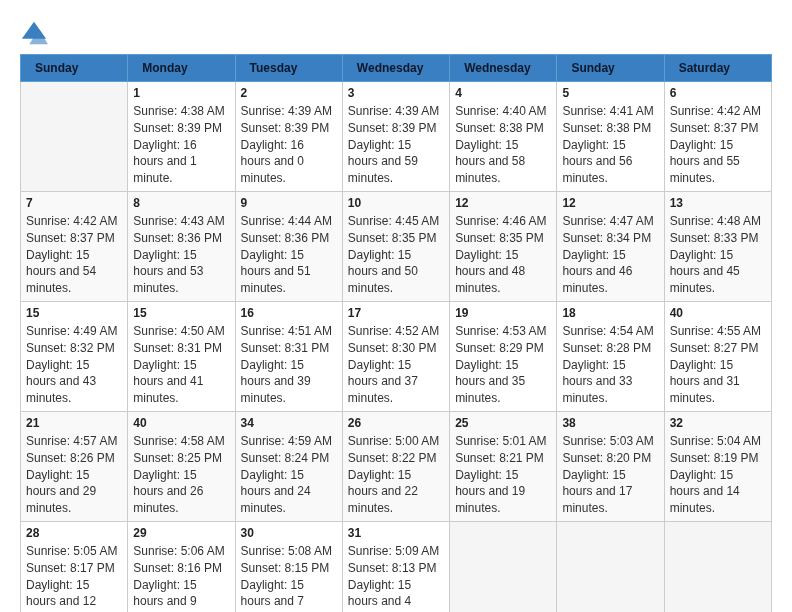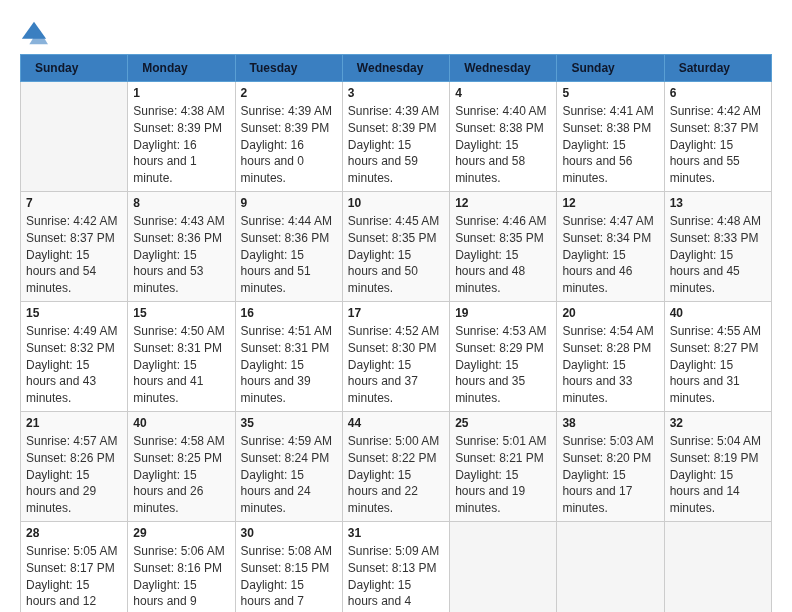--- a/index.html
+++ b/index.html
@@ -191,43 +191,43 @@
         </td>
         <td>
           <div class="day-number">17</div>
           <div class="day-info">Sunrise: 4:52 AM<br>Sunset: 8:30 PM<br>Daylight: 15 hours and 37 minutes.</div>
         </td>
         <td>
           <div class="day-number">19</div>
           <div class="day-info">Sunrise: 4:53 AM<br>Sunset: 8:29 PM<br>Daylight: 15 hours and 35 minutes.</div>
         </td>
         <td>
-          <div class="day-number">20</div>
+          <div class="day-number">18</div>
           <div class="day-info">Sunrise: 4:54 AM<br>Sunset: 8:28 PM<br>Daylight: 15 hours and 33 minutes.</div>
         </td>
         <td>
           <div class="day-number">40</div>
           <div class="day-info">Sunrise: 4:55 AM<br>Sunset: 8:27 PM<br>Daylight: 15 hours and 31 minutes.</div>
         </td>
       </tr>
       <tr>
         <td>
           <div class="day-number">21</div>
           <div class="day-info">Sunrise: 4:57 AM<br>Sunset: 8:26 PM<br>Daylight: 15 hours and 29 minutes.</div>
         </td>
         <td>
           <div class="day-number">40</div>
           <div class="day-info">Sunrise: 4:58 AM<br>Sunset: 8:25 PM<br>Daylight: 15 hours and 26 minutes.</div>
         </td>
         <td>
-          <div class="day-number">35</div>
+          <div class="day-number">34</div>
           <div class="day-info">Sunrise: 4:59 AM<br>Sunset: 8:24 PM<br>Daylight: 15 hours and 24 minutes.</div>
         </td>
         <td>
-          <div class="day-number">44</div>
+          <div class="day-number">26</div>
           <div class="day-info">Sunrise: 5:00 AM<br>Sunset: 8:22 PM<br>Daylight: 15 hours and 22 minutes.</div>
         </td>
         <td>
           <div class="day-number">25</div>
           <div class="day-info">Sunrise: 5:01 AM<br>Sunset: 8:21 PM<br>Daylight: 15 hours and 19 minutes.</div>
         </td>
         <td>
           <div class="day-number">38</div>
           <div class="day-info">Sunrise: 5:03 AM<br>Sunset: 8:20 PM<br>Daylight: 15 hours and 17 minutes.</div>
         </td>

